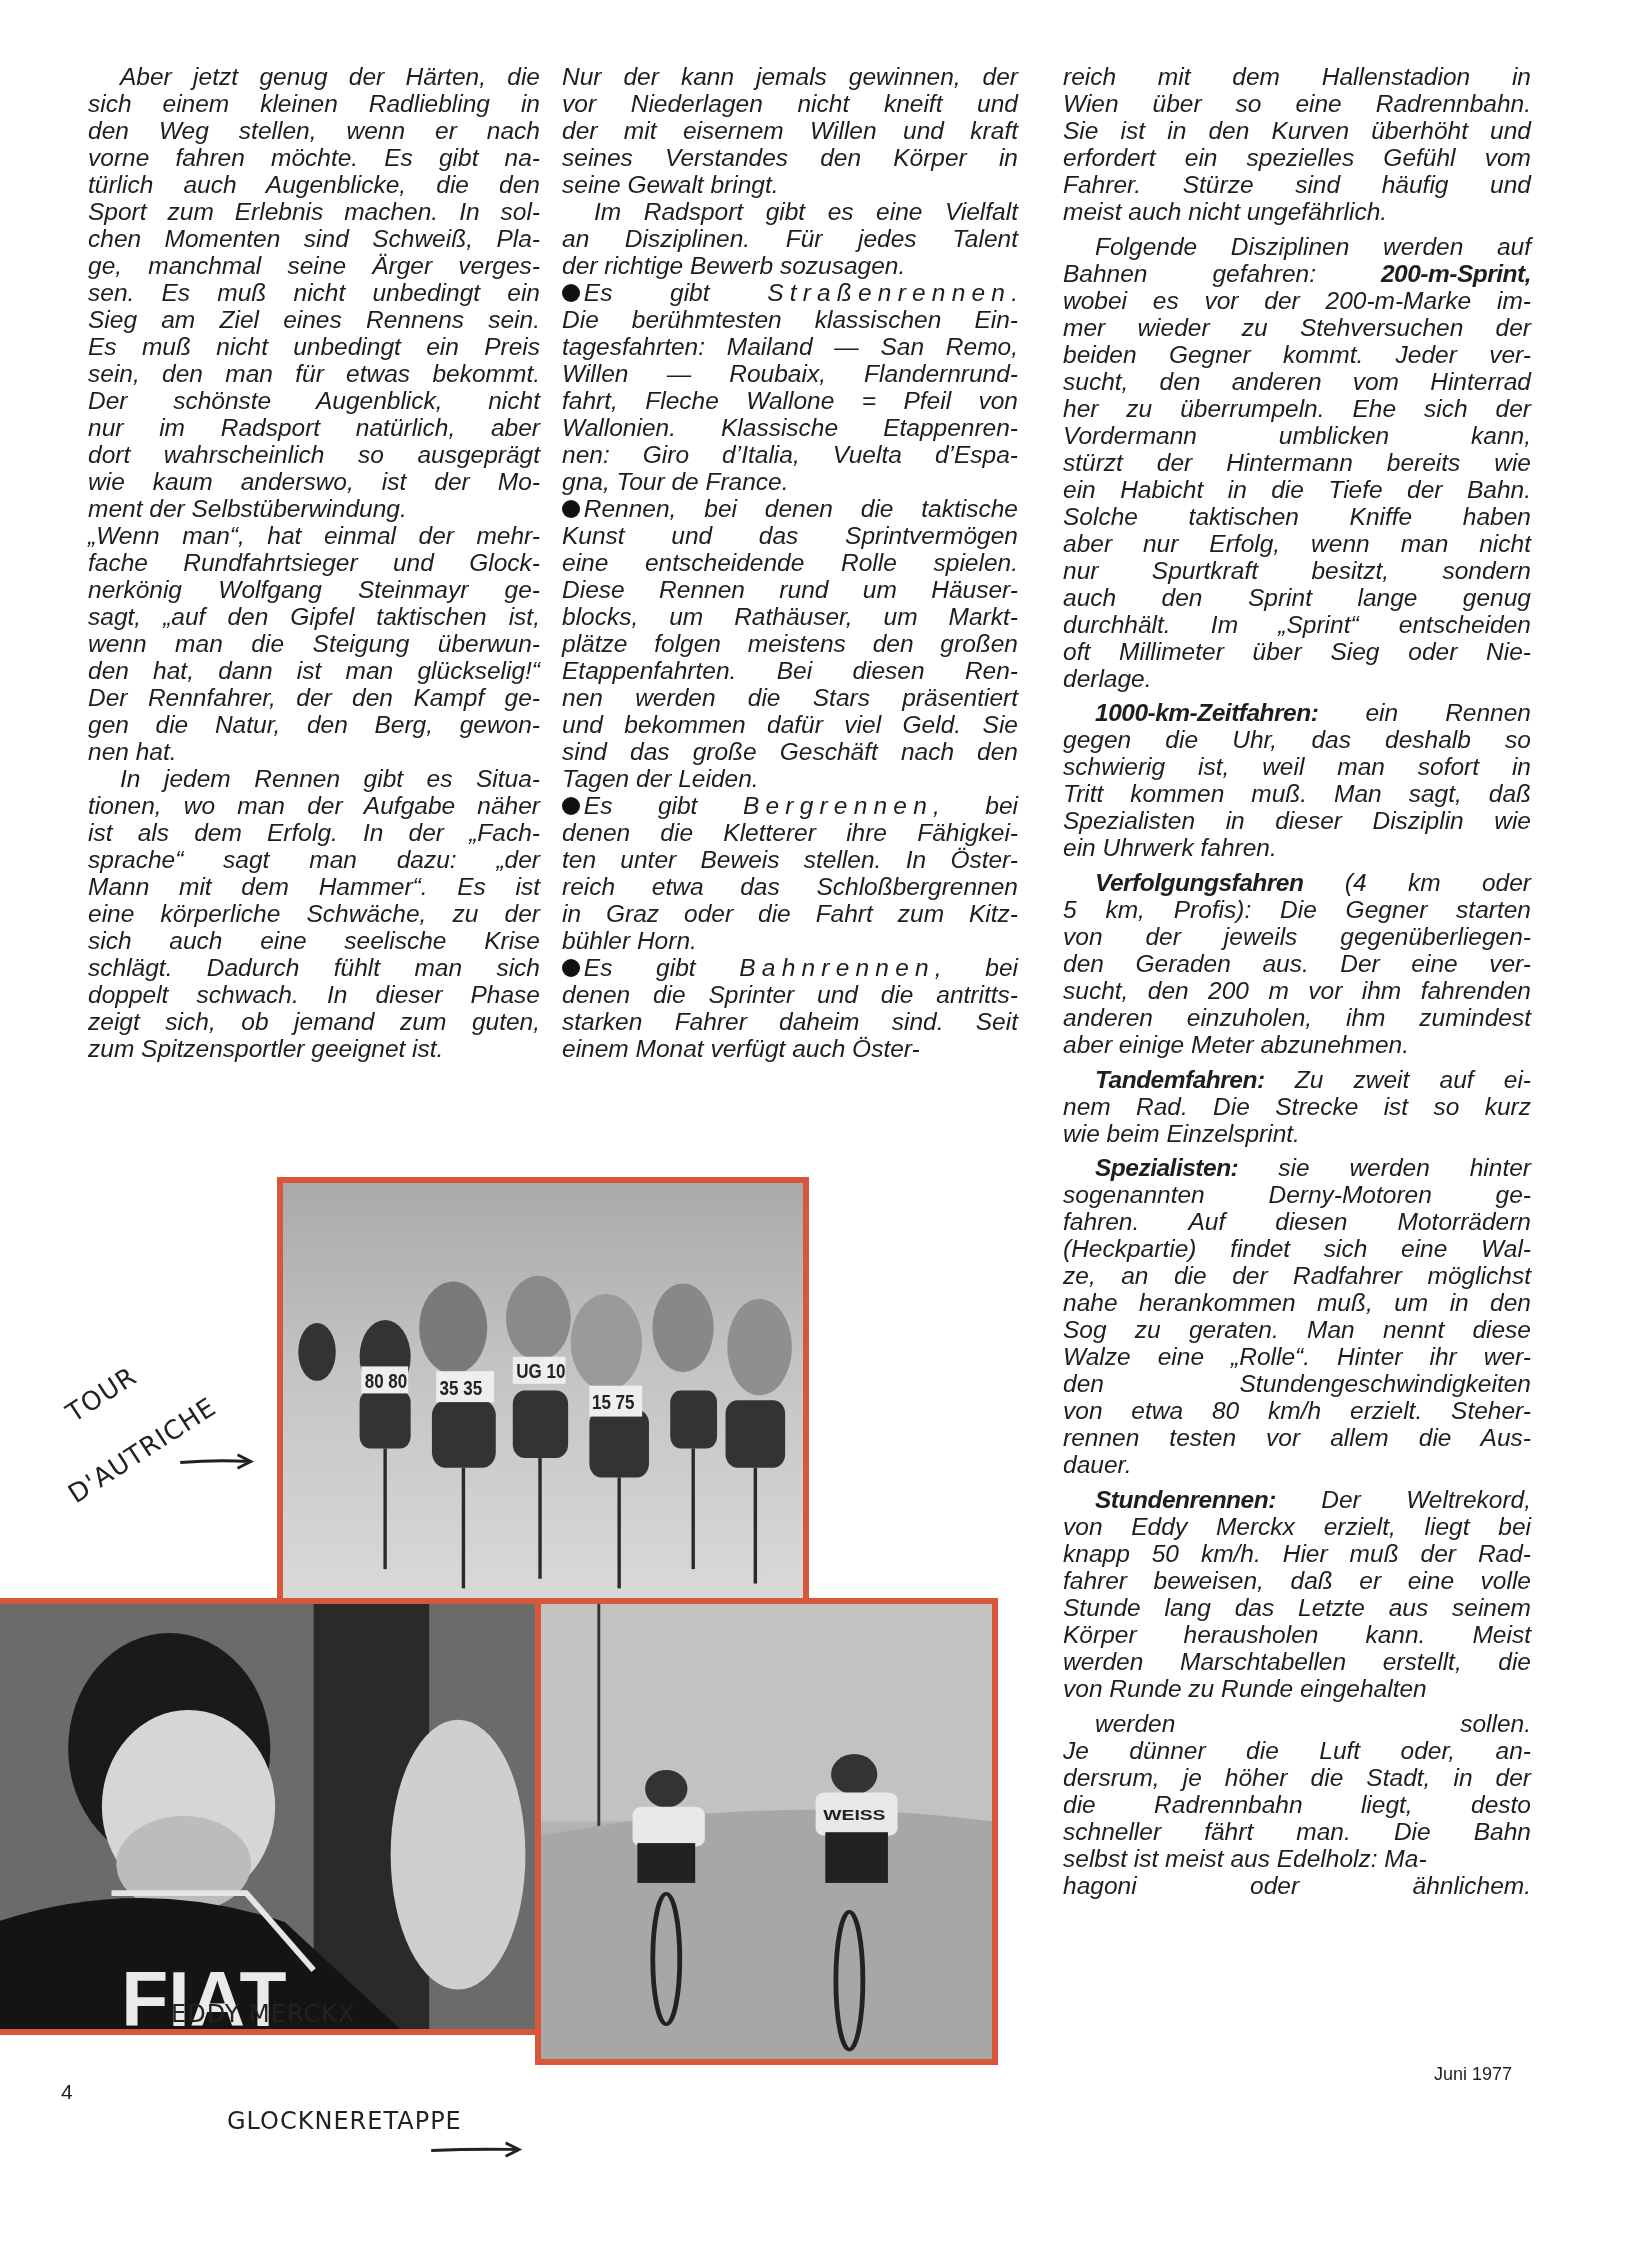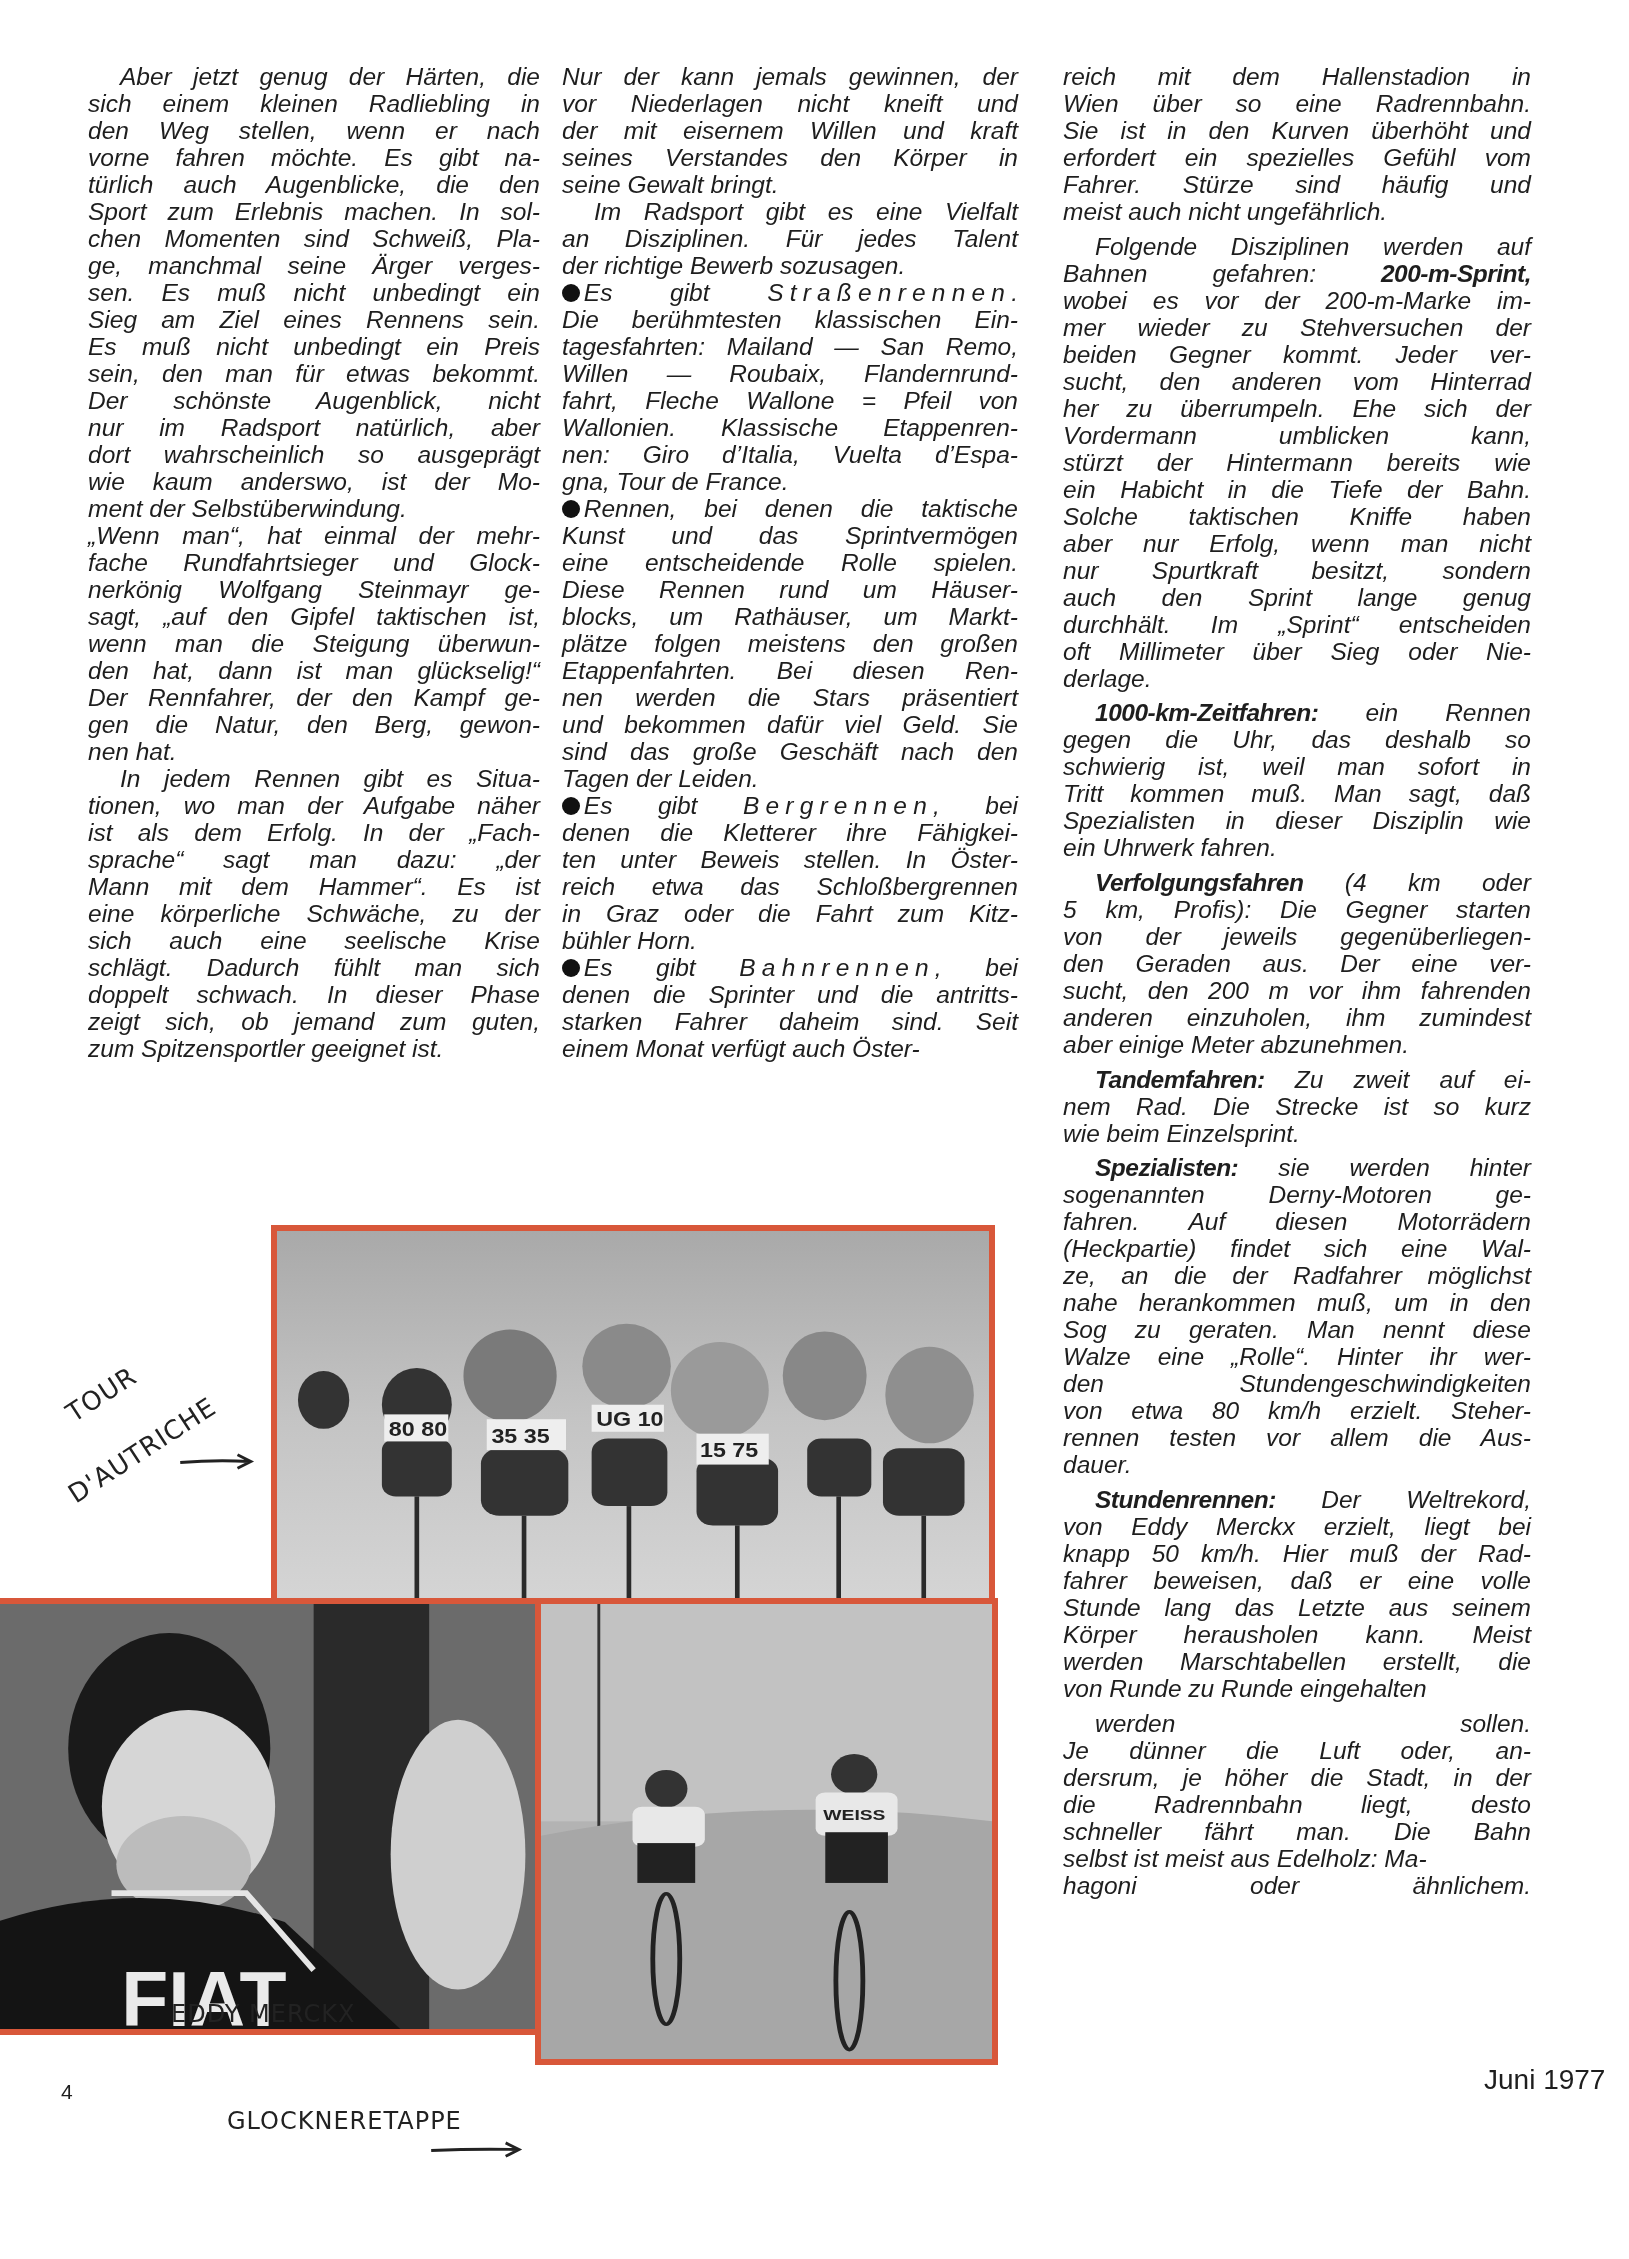--- a/index.html
+++ b/index.html
@@ -11,36 +11,36 @@
   .col .ln.indent { padding-left: 32px; }
   .col .ln.gap8 { margin-top: 7.7px; }
   .ln b { font-weight: bold; letter-spacing: -0.5px; }
   .sp { letter-spacing: 6.2px; }
   .bullet { display: inline-block; width: 18px; height: 18px; border-radius: 50%; background: #111; vertical-align: -1px; margin-right: 3.8px; }
   #col-left { left: 88px; top: 63px; width: 452px; }
   #col-mid { left: 562px; top: 63px; width: 456px; }
   #col-right { left: 1063px; top: 63px; width: 468px; }
 
   .photo { position: absolute; border: 6.7px solid #d8573a; box-sizing: border-box; overflow: hidden; }
-  #photo-tour { left: 271px; top: 1177px; width: 724px; height: 428px; margin-top: 48px; }
+  #photo-tour { left: 277px; top: 1177px; width: 532px; height: 428px; }
   #photo-merckx { left: -9.6px; top: 1598px; width: 552px; height: 437px; }
   #photo-glockner { left: 535px; top: 1598px; width: 463px; height: 467px; }
   .photo svg { width: 100%; height: 100%; display: block; }
 
   .hand { position: absolute; font-family: "DejaVu Sans", sans-serif; color: #222; font-size: 26px; letter-spacing: 1px; transform-origin: left bottom; }
   #cap-tour-1 { left: 77px; top: 1398px; transform: rotate(-33deg); }
   #cap-tour-2 { left: 79px; top: 1479px; transform: rotate(-33deg); }
   #cap-eddy { left: 171px; top: 2000px; font-size: 24px; }
   #cap-glockner { left: 227px; top: 2107px; font-size: 24px; }
   .arrow { position: absolute; }
   #arrow-tour { left: 178px; top: 1451px; }
   #arrow-glockner { left: 429px; top: 2140px; }
 
   #page-number { position: absolute; left: 61px; top: 2080px; font-size: 21px; }
-  #issue-date { position: absolute; left: 1484px; top: 2064px; font-size: 28px; }
+  #issue-date { position: absolute; left: 1434px; top: 2064px; font-size: 18px; }
 </style>
 </head>
 <body>
 
 <div class="col" id="col-left">
     <span class="ln indent">Aber jetzt genug der Härten, die</span>
     <span class="ln">sich einem kleinen Radliebling in</span>
     <span class="ln">den Weg stellen, wenn er nach</span>
     <span class="ln">vorne fahren möchte. Es gibt na-</span>
     <span class="ln">türlich auch Augenblicke, die den</span>

